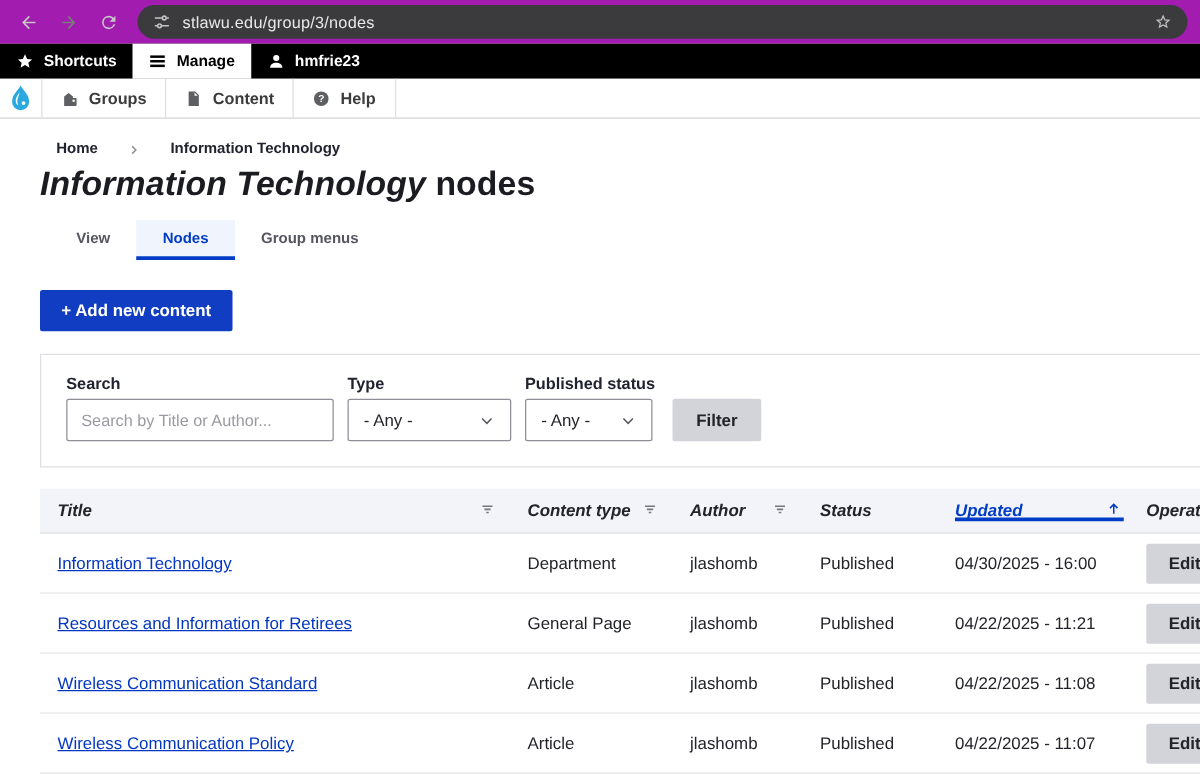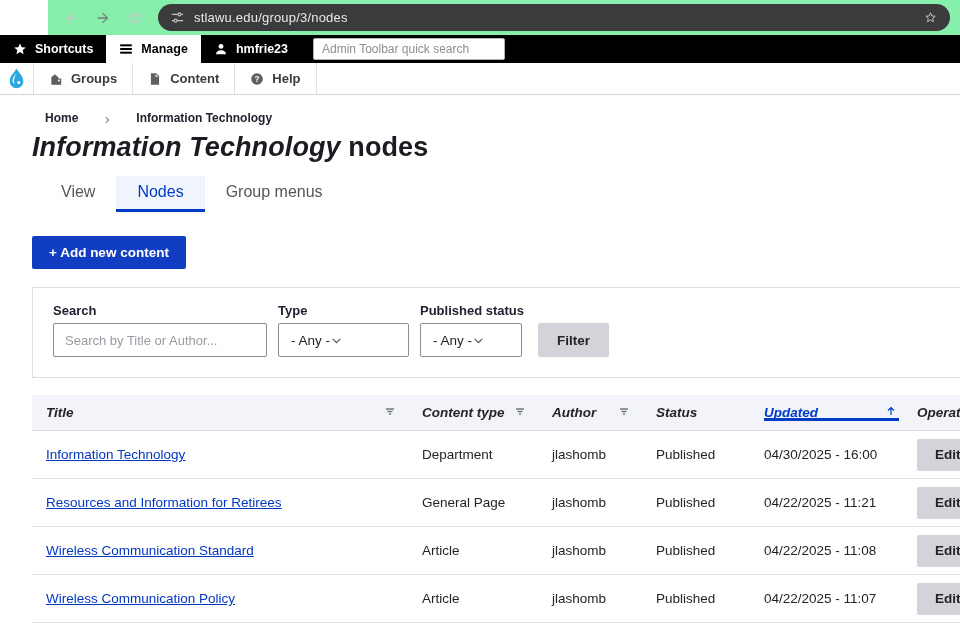--- a/index.html
+++ b/index.html
@@ -1,20 +1,20 @@
 <!DOCTYPE html>
 <html><head>
 <meta charset="utf-8">
 <style>
   * { margin:0; padding:0; box-sizing:border-box; }
   html,body { width:960px; height:625px; overflow:hidden; background:#fff;
     font-family:"Liberation Sans","DejaVu Sans",sans-serif; }
 
   
-  .browser-bar { height:35px; background:#86efac; display:flex; align-items:center; padding:0 10px; gap:6px;margin-left:48px; }
+  .browser-bar { height:35px; background:#a21caf; display:flex; align-items:center; padding:0 10px; gap:6px; }
   .nav-btn { width:26px; height:26px; display:flex; align-items:center; justify-content:center; color:#c7c7c7; border-radius:50%; }
   .nav-btn svg { width:16px; height:16px; }
   .nav-btn.disabled { color:#7c7c7c; }
   .url-pill { flex:1; height:27px; background:#3b3b3d; border-radius:14px; display:flex; align-items:center; padding:0 12px; gap:9px; margin-left:4px; }
   .url-pill svg { width:15px; height:15px; color:#c3c3c3; flex:none; }
   .url-text { color:#e9e9e9; font-size:13px; flex:1; letter-spacing:.2px; }
   .bookmark-star { margin-left:auto; }
 
   
   .admin-bar { height:28px; background:#000; display:flex; align-items:stretch; }
@@ -32,32 +32,32 @@
   .tray-item svg { width:14px; height:14px; color:#5d5f63; }
 
   
   .page { padding:16px 0 0 32px; }
   .breadcrumb { display:flex; align-items:flex-end; gap:24px; font-size:12px; font-weight:bold; color:#222330;padding-left:13px; }
   .breadcrumb svg { width:10px; height:10px; color:#8f9197; }
   h1 { margin-top:7px; font-size:27px; font-weight:bold; color:#1b1b22; letter-spacing:.1px; }
   h1 em { font-style:italic; }
 
   .tabs { display:flex; margin-top:13px; margin-left:8px; }
-  .tab { padding:7px 21px 8px; font-size:16px; font-weight:normal; color:#55565f; border-bottom:3px solid transparent; cursor:pointer; }
+  .tab { padding:7px 21px 8px; font-size:12px; font-weight:bold; color:#55565f; border-bottom:3px solid transparent; cursor:pointer; }
   .tab.active { color:#003cc5; background:#f0f4fc; border-bottom-color:#003cc5; }
 
   .btn-primary { margin-top:24px; background:#113dc2; color:#fff; border:0; border-radius:2px; height:33px; padding:0 17px; font-size:13.5px; font-weight:bold; font-family:inherit; cursor:pointer; }
 
   
   .filter-card { margin-top:18px; margin-right:-40px; border:1px solid #dedfe4; background:#fff; padding:13px 0 20px 20px; display:flex; gap:11px; align-items:flex-end; height:91px; }
   .field { display:flex; flex-direction:column; }
   .field label { font-size:13px; font-weight:bold; color:#222330; margin-bottom:5px; }
   .text-input { width:214px; height:34px; border:1px solid #8e8f96; border-radius:2px; padding:0 11px; font-size:13px; font-family:inherit; color:#222; }
   .text-input::placeholder { color:#9a9ba2; }
-  .select { height:34px; border:1px solid #8e8f96; border-radius:2px; background:#fff; display:flex; align-items:center; justify-content:flex-start; padding:0 12px; font-size:13.5px; color:#232429; cursor:pointer; }
+  .select { height:34px; border:1px solid #8e8f96; border-radius:2px; background:#fff; display:flex; align-items:center; justify-content:space-between; padding:0 12px; font-size:13.5px; color:#232429; cursor:pointer; }
   .select svg { width:13px; height:13px; color:#55565b; }
   .select.w-type { width:131px; }
   .select.w-status { width:102px; }
   .btn-gray { background:#d3d4d9; color:#232429; border:0; border-radius:2px; height:34px; padding:0 19px; font-size:13.5px; font-weight:bold; font-family:inherit; cursor:pointer; }
   .filter-btn { margin-left:3px; }
 
   
   .table { margin-top:17px; width:1015px; font-size:13.5px; color:#232429; }
   .tr { display:flex; align-items:center; height:48px; border-bottom:1px solid #e2e3e8; background:#fff; }
   .thead { height:36px; background:#f3f4f9; border-bottom:1px solid #d8d9de; font-weight:bold; }
@@ -121,21 +121,20 @@
       </svg>
     <span>Manage</span>
   </div>
   <div class="admin-item">
     <svg viewBox="0 0 24 24" fill="currentColor">
         <circle cx="12" cy="7.5" r="4.2"></circle>
         <path d="M3.5 21c0-4.5 4-7 8.5-7s8.5 2.5 8.5 7z"></path>
       </svg>
     <span>hmfrie23</span>
   </div>
-  <input class="admin-search" placeholder="Admin Toolbar quick search" style="">
 </div>
 
 <div class="drupal-bar">
   <div class="logo-box">
     <svg viewBox="0 0 32 32">
       <path fill="#2aa9e0" d="M16 2C13 8 6.5 12 6.5 20a9.5 9.5 0 0 0 19 0C25.5 12 19 8 16 2z"></path>
       <path fill="#fff" d="M15 9.5c-2 3-4.5 5.5-4.5 9.3 0 2.6 1.5 4.4 3 5-0.8-1.4-1.2-2.7-1.2-4.3 0-3.4 1.9-6.1 2.7-10z"></path>
       <circle fill="#fff" cx="19.2" cy="21.5" r="2.1"></circle>
     </svg>
   </div>

